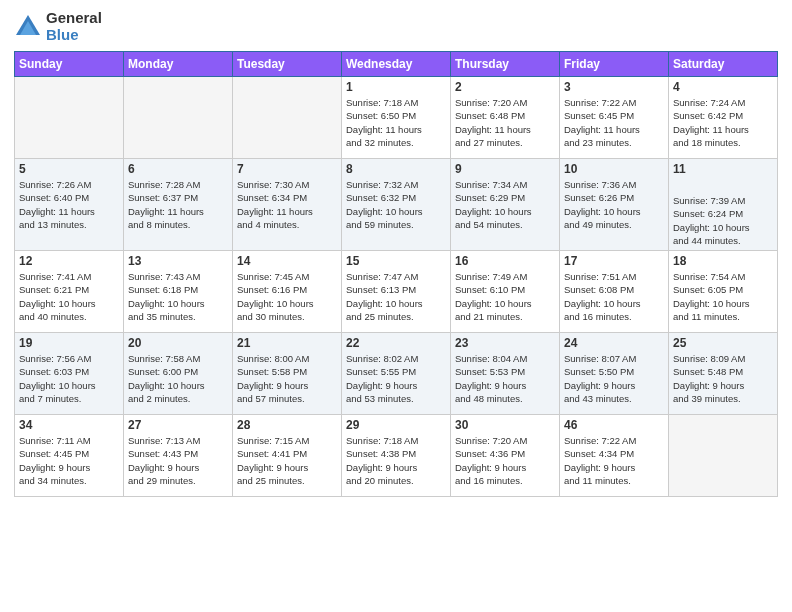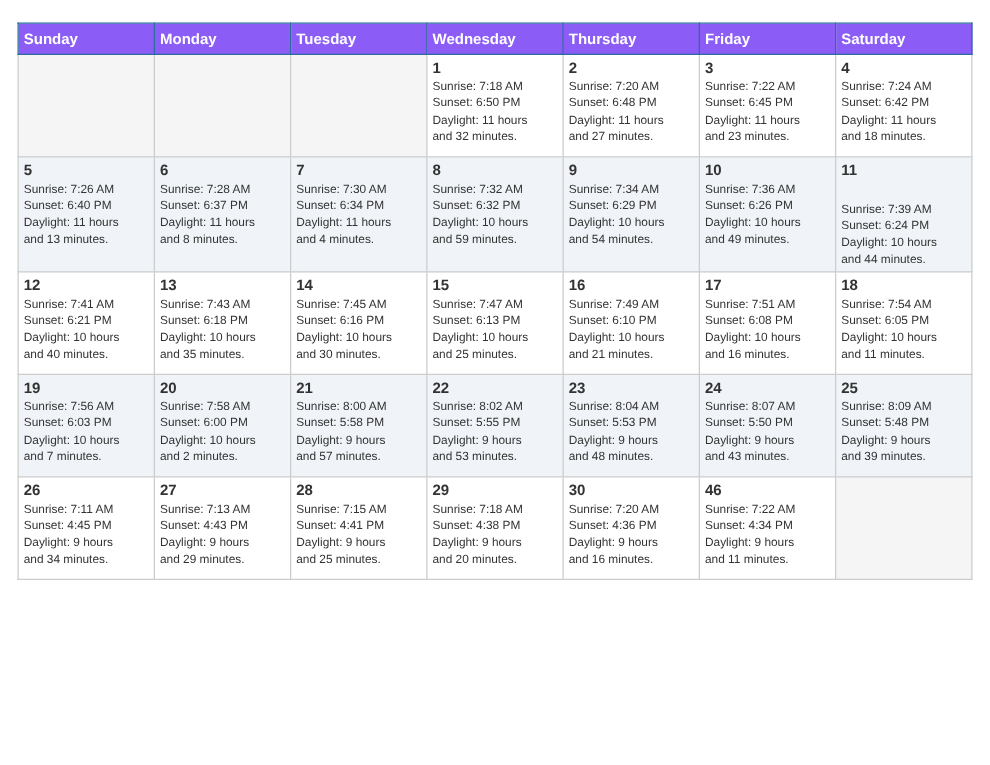--- a/index.html
+++ b/index.html
@@ -100,20 +100,30 @@
     }
     tr:nth-child(even) td:not(.empty) {
       background: #f0f4f8;
     }
   </style>
 </head>
 <body>
 
 <div class="container">
   <div class="header">
+    <div class="logo">
+      <svg class="logo-icon" viewBox="0 0 28 28">
+        <polygon points="14,2 26,22 2,22" fill="#3a7fc1"></polygon>
+        <polygon points="14,8 22,22 6,22" fill="#5ba3e0"></polygon>
+      </svg>
+      <div class="logo-text">
+        <span class="logo-general">General</span>
+        <span class="logo-blue">Blue</span>
+      </div>
+    </div>
   </div>
 
   <table class="calendar">
     <thead>
       <tr>
         <th>Sunday</th>
         <th>Monday</th>
         <th>Tuesday</th>
         <th>Wednesday</th>
         <th>Thursday</th>
@@ -303,21 +313,21 @@
           <td>
             <div class="day-num">25</div>
             <div class="day-info" style="white-space: pre-line;">Sunrise: 8:09 AM
 Sunset: 5:48 PM
 Daylight: 9 hours
 and 39 minutes.</div>
           </td>
         </tr>
         <tr>
           <td>
-            <div class="day-num">26</div>
+            <div class="day-num">34</div>
             <div class="day-info" style="white-space: pre-line;">Sunrise: 7:11 AM
 Sunset: 4:45 PM
 Daylight: 9 hours
 and 34 minutes.</div>
           </td>
           <td>
             <div class="day-num">27</div>
             <div class="day-info" style="white-space: pre-line;">Sunrise: 7:13 AM
 Sunset: 4:43 PM
 Daylight: 9 hours

